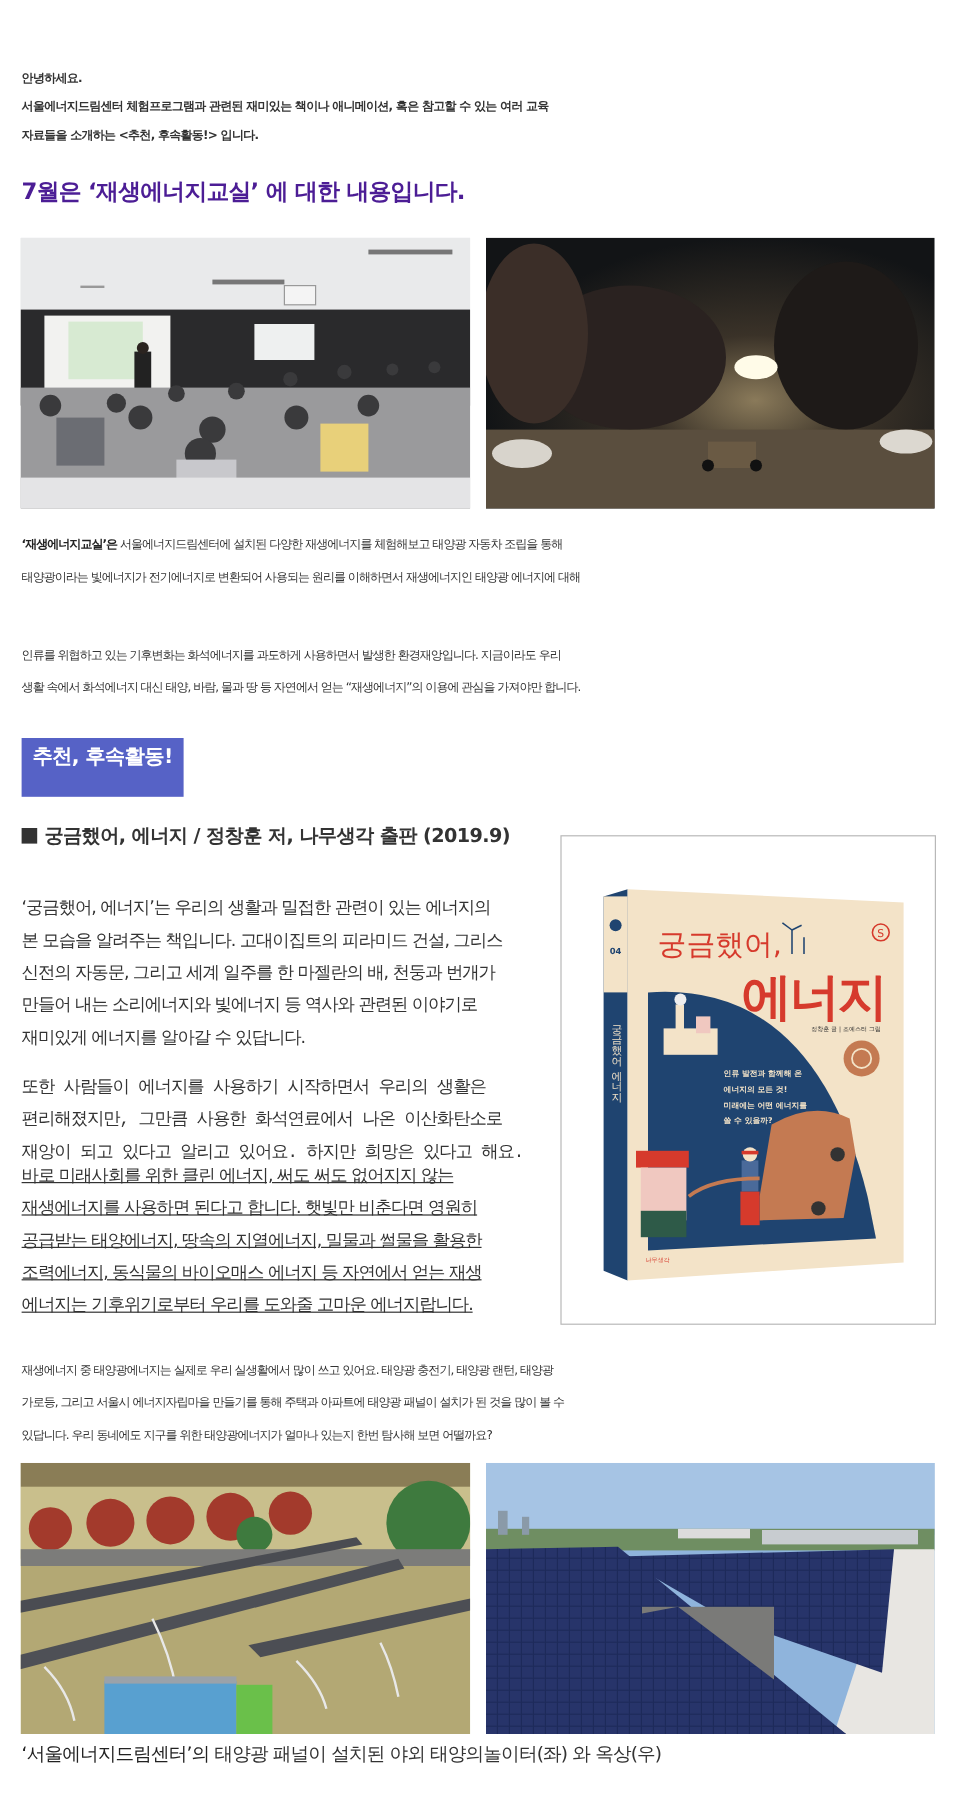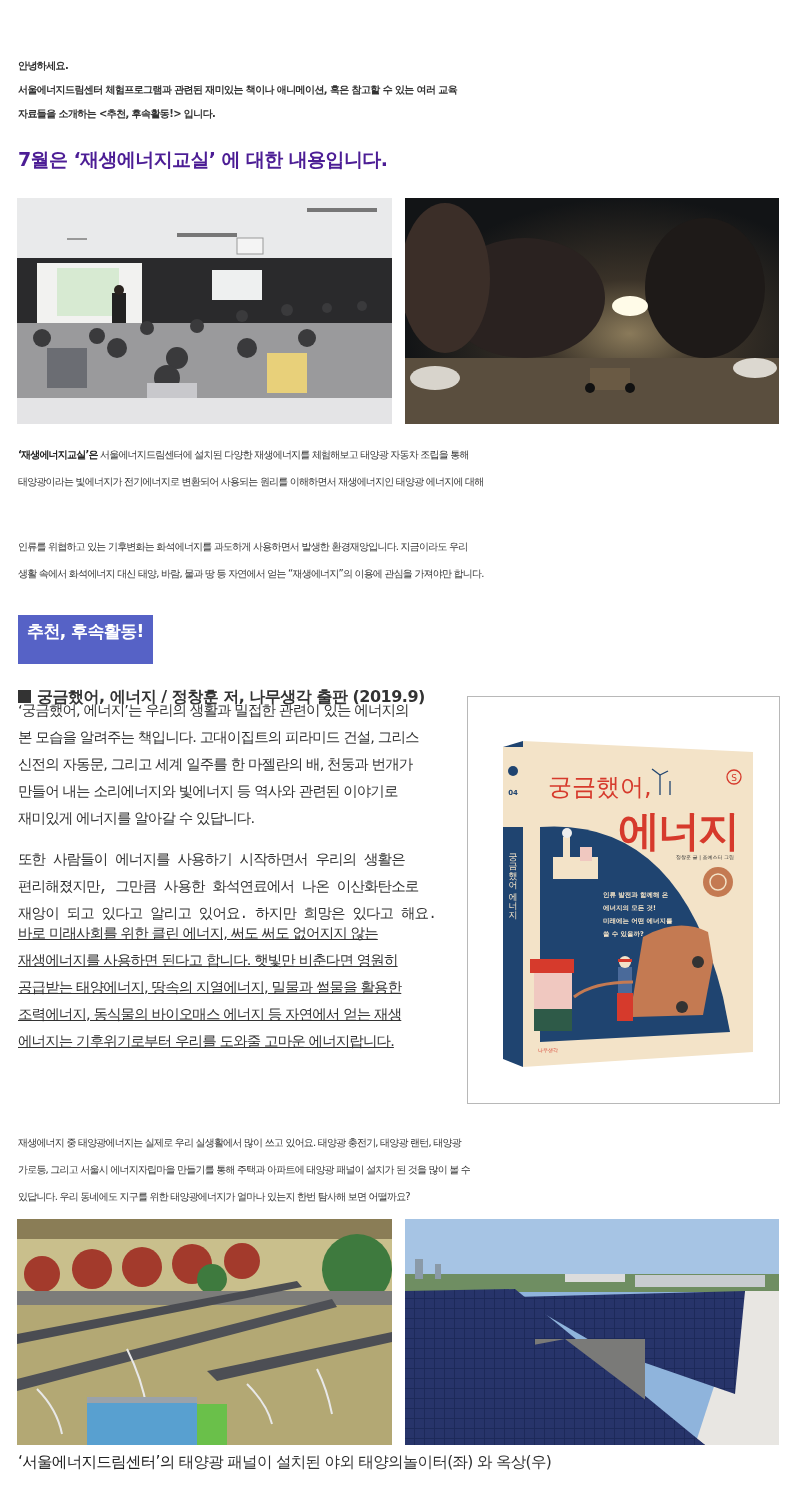--- a/index.html
+++ b/index.html
@@ -39,20 +39,21 @@
     left: 18px; top: 658px; font-size: 16px; font-weight: bold; color: #333;
     letter-spacing: -0.5px; white-space: nowrap; line-height: 26px; margin-top: 26px;
   }
   .book-title .sq {
     display: inline-block; width: 13px; height: 13px; background: #333;
     margin-right: 6px; vertical-align: -1px;
   }
   .book-body {
     left: 18px; width: 440px; font-size: 14.5px; line-height: 27px; color: #333;
     letter-spacing: -0.9px;
+    margin-top: 47px;
   }
   .book-body p { white-space: nowrap; }
   .book-frame {
     left: 467px; top: 696px; width: 313px; height: 408px;
     border: 1px solid #b8b8b8; background: #fff;
   }
   .caption {
     left: 18px; top: 1452px; font-size: 15.5px; color: #333;
     letter-spacing: -0.7px; white-space: nowrap;
   }

